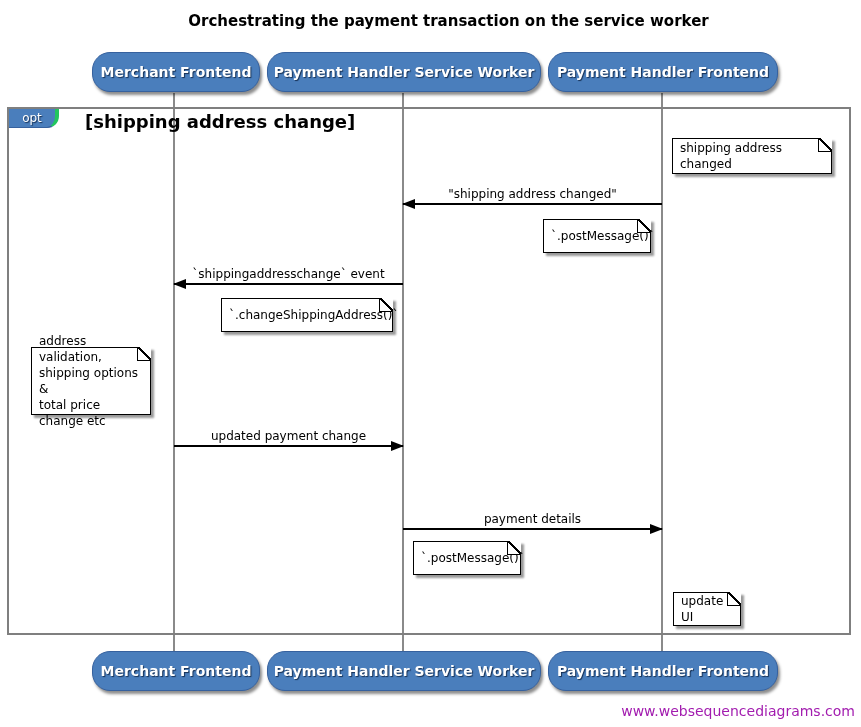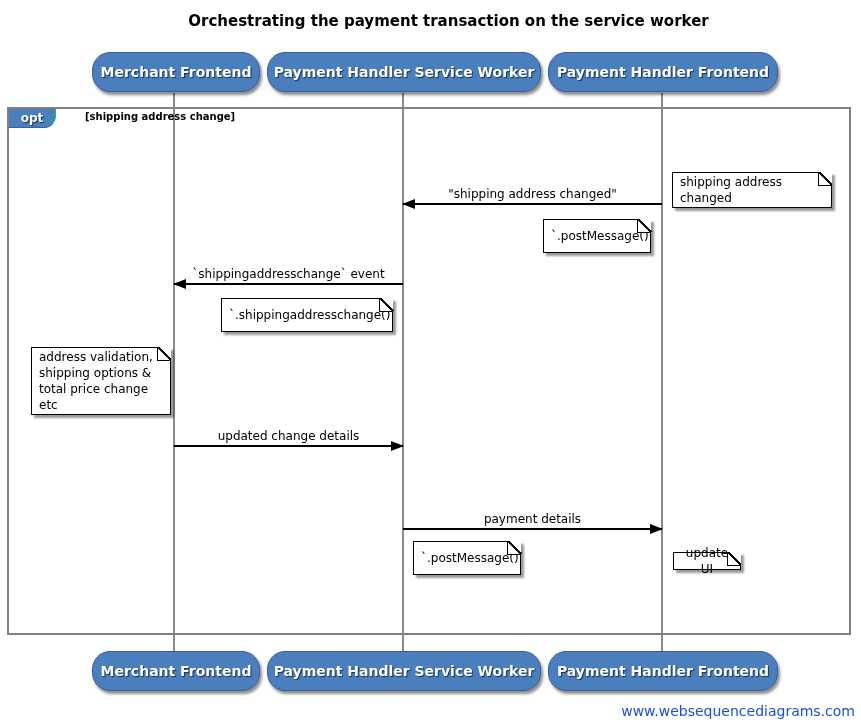--- a/index.html
+++ b/index.html
@@ -23,29 +23,29 @@
   }
   
   .lifeline { position:absolute; width:2px; top:93px; height:558px; background:#8a8a8a; }
   
   .frame {
     position:absolute; left:7px; top:107px; width:840px; height:524px;
     border:2px solid #7f7f7f;
   }
   .frame-tab {
     position:absolute; left:0px; top:0px; width:46px; height:18px;
-    background:#4a7ebc; border-right:1px solid #22c55e; border-bottom:1px solid #36619e;
+    background:#4a7ebc; border-right:4px solid #22c55e; border-bottom:1px solid #36619e;
     border-radius:0 0 12px 0;
-    color:#ffffff; font-weight:bold; font-size:12px;
+    color:#ffffff; font-weight:normal; font-size:12px;
     display:flex; align-items:center; justify-content:center;
     text-shadow:1px 1px 1px rgba(10,30,60,0.8);
   }
   .frame-guard {
     position:absolute; left:76px; top:2px;
-    font-size:10px; font-weight:bold; color:#000; white-space:nowrap;
+    font-size:18px; font-weight:bold; color:#000; white-space:nowrap;
   }
   
   .note {
     position:absolute; background:#ffffff; border:1px solid #000;
     box-shadow:3px 3px 2px rgba(0,0,0,0.4);
     display:flex; align-items:center;
     font-size:12px; color:#000; padding:4px 7px; box-sizing:border-box;
   }
   .note .fold {
     position:absolute; top:-1px; right:-1px; width:13px; height:13px;
@@ -66,21 +66,21 @@
     right:-1px;
     border-top:5px solid transparent; border-bottom:5px solid transparent;
     border-left:13px solid #000;
   }
   .arrow-label {
     position:absolute; bottom:4px; left:0; right:0; text-align:center;
     font-size:12px; color:#000; white-space:nowrap;
   }
   .watermark {
     position:absolute; right:6px; top:703px;
-    font-size:14px; color:#1d4ed8;
+    font-size:14px; color:#a21caf;
   }
 </style>
 </head>
 <body>
 
 <div id="canvas">
 
   <div class="title">Orchestrating the payment transaction on the service worker</div>
 
   <div class="lifeline" style="left:173px;"></div>
@@ -89,21 +89,21 @@
 
   <div class="actor" style="left:92px; top:52px; width:166px;">Merchant Frontend</div>
   <div class="actor" style="left:267px; top:52px; width:272px;">Payment Handler Service Worker</div>
   <div class="actor" style="left:548px; top:52px; width:228px;">Payment Handler Frontend</div>
 
   <div class="frame">
     <div class="frame-tab">opt</div>
     <div class="frame-guard">[shipping address change]</div>
   </div>
 
-  <div class="note" style="left:672px; top:138px; width:160px; height:36px;margin-top:34px;">
+  <div class="note" style="left:672px; top:138px; width:160px; height:36px;">
     <span class="fold"></span>
     <span class="note-text">shipping address changed</span>
   </div>
 
   <div class="arrow to-left" style="left:403px; top:203px; width:259px;">
     <span class="head"></span>
     <span class="arrow-label">"shipping address changed"</span>
   </div>
 
   <div class="note" style="left:543px; top:219px; width:108px; height:34px;">
@@ -111,47 +111,47 @@
     <span class="note-text">`.postMessage()`</span>
   </div>
 
   <div class="arrow to-left" style="left:174px; top:283px; width:229px;text-decoration:underline;">
     <span class="head"></span>
     <span class="arrow-label">`shippingaddresschange` event</span>
   </div>
 
   <div class="note" style="left:221px; top:298px; width:172px; height:34px;">
     <span class="fold"></span>
-    <span class="note-text">`.shippingaddresschange()`</span>
+    <span class="note-text">`.changeShippingAddress()`</span>
   </div>
 
-  <div class="note" style="left:31px; top:347px; width:140px; height:68px;">
+  <div class="note" style="left:31px; top:347px; width:120px; height:68px;">
     <span class="fold"></span>
     <span class="note-text">address validation,
 shipping options &amp;
 total price change etc</span>
   </div>
 
   <div class="arrow to-right" style="left:174px; top:445px; width:229px;">
     <span class="head"></span>
-    <span class="arrow-label">updated change details</span>
+    <span class="arrow-label">updated payment change</span>
   </div>
 
 
   <div class="arrow to-right" style="left:403px; top:528px; width:259px;">
     <span class="head"></span>
     <span class="arrow-label">payment details</span>
   </div>
 
   <div class="note" style="left:413px; top:541px; width:108px; height:34px;">
     <span class="fold"></span>
     <span class="note-text">`.postMessage()`</span>
   </div>
 
-  <div class="note" style="left:673px; top:552px; width:68px; height:18px;text-align:center;">
+  <div class="note" style="left:673px; top:592px; width:68px; height:34px;">
     <span class="fold"></span>
     <span class="note-text">update UI</span>
   </div>
 
   <div class="actor" style="left:92px; top:651px; width:166px;">Merchant Frontend</div>
   <div class="actor" style="left:267px; top:651px; width:272px;">Payment Handler Service Worker</div>
   <div class="actor" style="left:548px; top:651px; width:228px;">Payment Handler Frontend</div>
 
   <div class="watermark">www.websequencediagrams.com</div>
 

